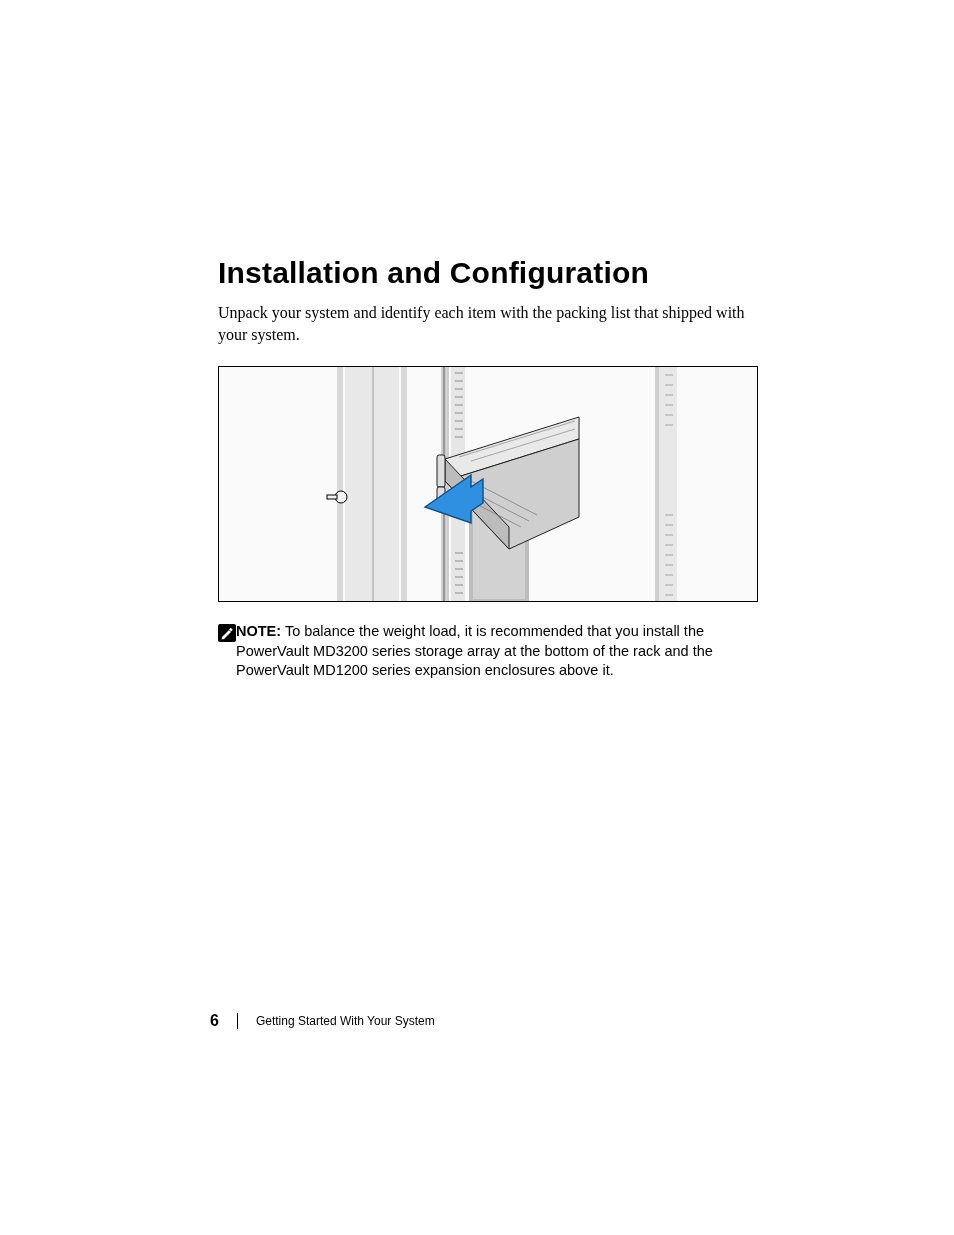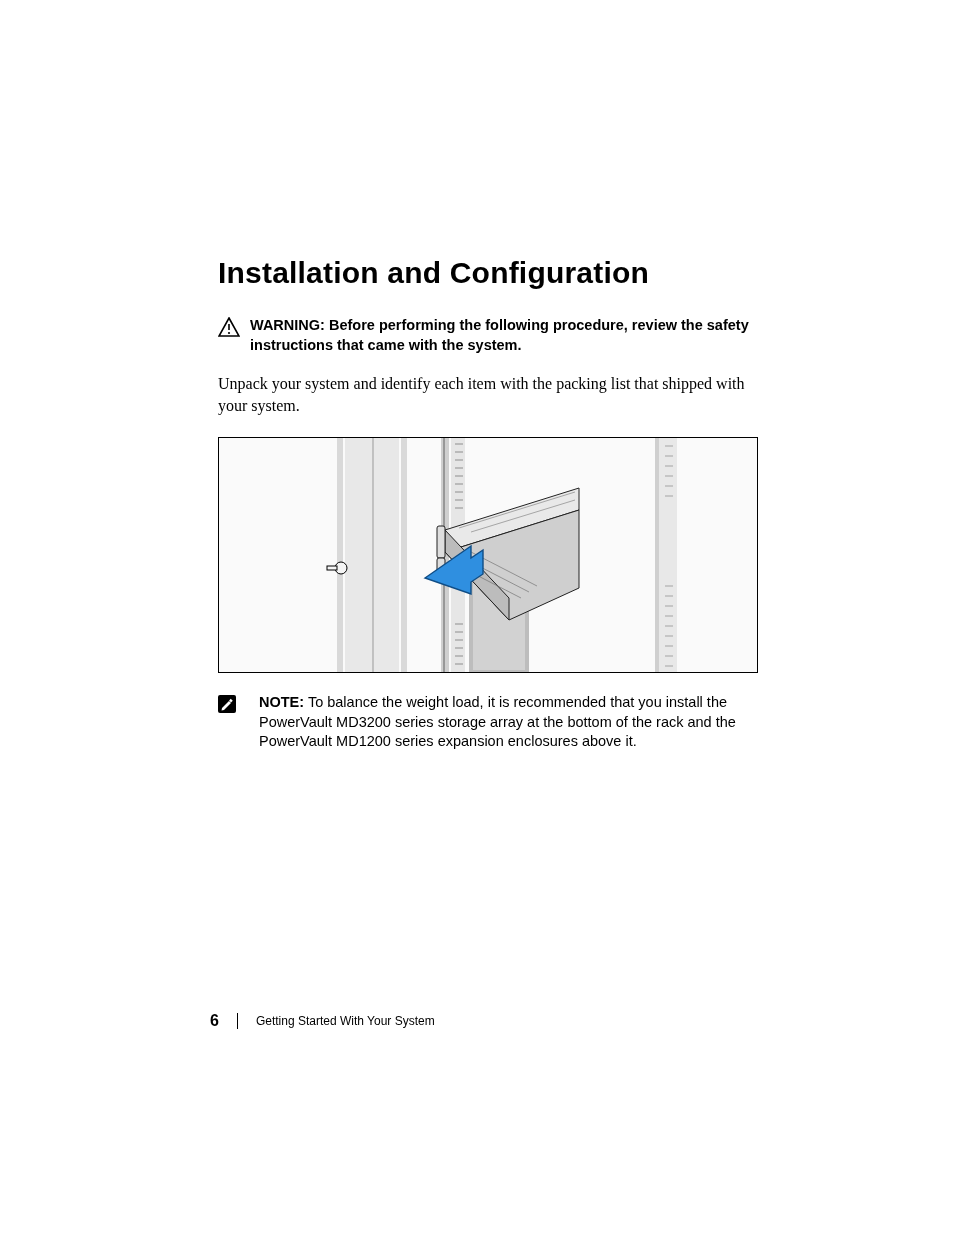--- a/index.html
+++ b/index.html
@@ -1,56 +1,43 @@
 <!DOCTYPE html>
 <html><head>
 <meta charset="utf-8">
 <style>
   * { box-sizing: border-box; margin: 0; padding: 0; }
   html, body { width: 954px; height: 1235px; background: #ffffff; font-family: "Times New Roman", Times, serif; color: #000; }
   .page { position: relative; width: 954px; height: 1235px; }
   .content { position: absolute; left: 218px; top: 256px; width: 540px; }
-  h1 { font-family: "Arial Narrow", Arial, sans-serif; font-weight: 700; font-size: 30px; letter-spacing: 0.2px; margin-bottom: 26px; font-stretch: condensed; }
+  h1 { font-family: "Arial Narrow", Arial, sans-serif; font-weight: 700; font-size: 30px; letter-spacing: 0.2px; margin-bottom: 12px; font-stretch: condensed; }
   .warning-block { display: flex; align-items: flex-start; gap: 10px; margin-bottom: 18px; }
   .warn-icon { flex: 0 0 22px; margin-top: 1px; }
   .warning-text { font-family: Arial, Helvetica, sans-serif; font-size: 14.5px; font-weight: 700; line-height: 1.35; }
   .warning-label { font-weight: 700; }
   h2 { font-family: "Arial Narrow", Arial, sans-serif; font-weight: 700; font-size: 18px; margin-bottom: 8px; font-stretch: condensed; }
   .body-p { font-family: Georgia, "Times New Roman", serif; font-size: 16px; line-height: 1.38; margin-bottom: 20px; }
   .figure { width: 540px; height: 236px; border: 1px solid #000; background: #fafafa; margin-bottom: 20px; position: relative; overflow: hidden; }
-  .note-block { display: flex; align-items: flex-start; gap: 23px; margin-bottom: 18px; }
+  .note-block { display: flex; align-items: flex-start; gap: 0; margin-bottom: 18px; }
   .note-icon { flex: 0 0 18px; margin-top: 2px; }
   .note-text { font-family: Arial, Helvetica, sans-serif; font-size: 14.5px; line-height: 1.35; }
   .note-label { font-weight: 700; }
   .footer { position: absolute; left: 210px; top: 1012px; display: flex; align-items: center; gap: 18px; font-family: Arial, Helvetica, sans-serif; font-size: 14px; }
   .page-num { font-weight: 700; font-size: 16px; }
   .footer-sep { width: 1px; height: 16px; background: #000; display: inline-block; }
   .footer-title { font-size: 12px; }
 </style>
 </head>
 <body>
 
 <div class="page">
   <div class="content">
 
     <h1>Installation and Configuration</h1>
 
-    <div class="warning-block">
-      <span class="warn-icon">
-        <svg width="22" height="20" viewBox="0 0 22 20">
-          <polygon points="11,1 21,19 1,19" fill="none" stroke="#000" stroke-width="1.6"></polygon>
-          <line x1="11" y1="7" x2="11" y2="13" stroke="#000" stroke-width="1.6"></line>
-          <circle cx="11" cy="16" r="1.1" fill="#000"></circle>
-        </svg>
-      </span>
-      <p class="warning-text">
-        <span class="warning-label">WARNING:</span>
-        <span>Before performing the following procedure, review the safety instructions that came with the system.</span>
-      </p>
-    </div>
 
     <p class="body-p">Unpack your system and identify each item with the packing list that shipped with your system.</p>
 
 
     <div class="figure">
       <svg width="540" height="236" viewBox="0 0 540 236">
 
         <rect x="118" y="0" width="6" height="236" fill="#d9d9d9"></rect>
         <rect x="126" y="0" width="54" height="236" fill="#e8e8e8"></rect>
         <line x1="154" y1="0" x2="154" y2="236" stroke="#999" stroke-width="1"></line>

